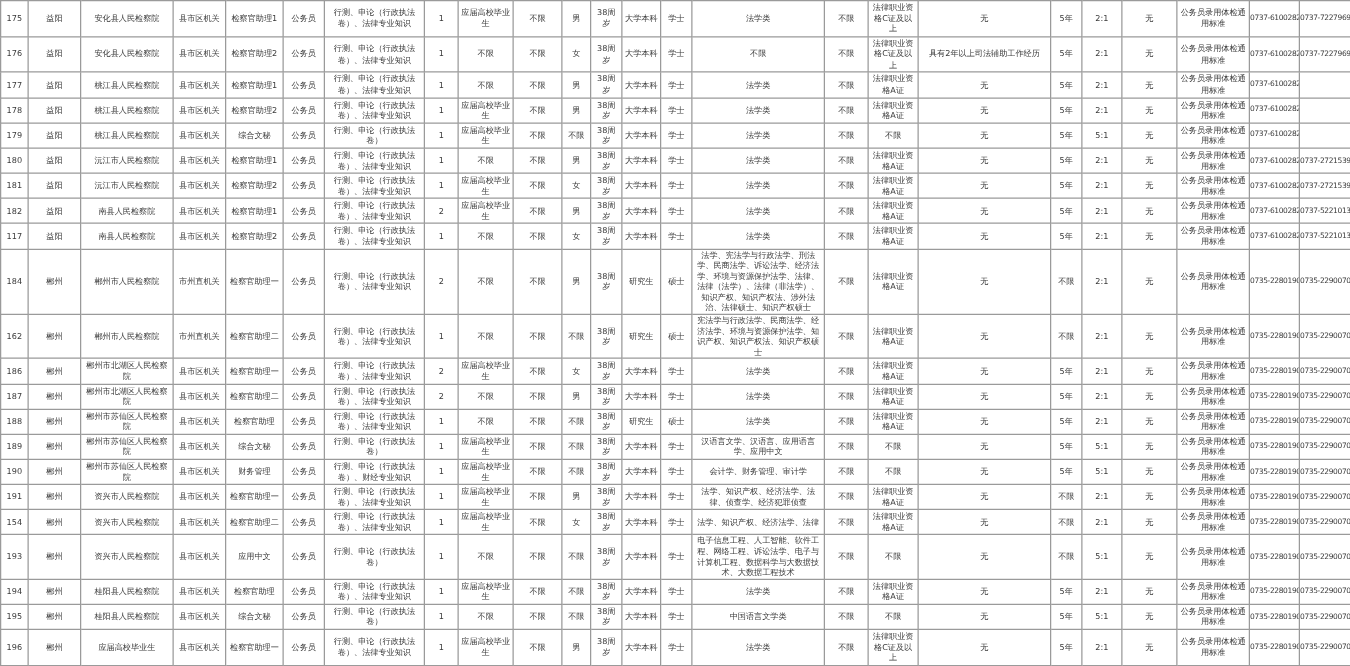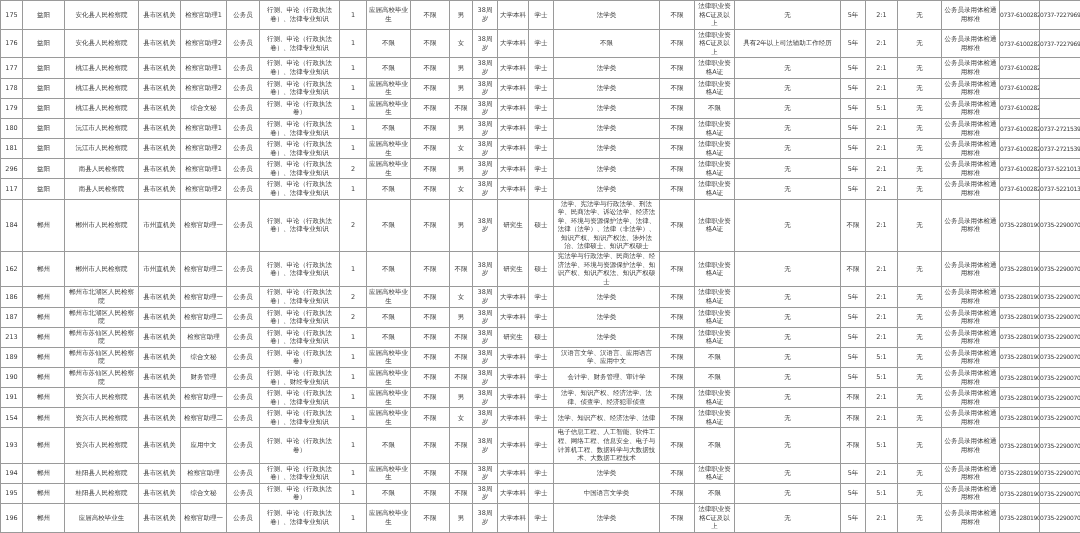--- a/index.html
+++ b/index.html
@@ -229,21 +229,21 @@
           <td class="c16">法律职业资格A证</td>
           <td class="c17">无</td>
           <td class="c18">5年</td>
           <td class="c19">2:1</td>
           <td class="c20">无</td>
           <td class="c21">公务员录用体检通用标准</td>
           <td class="c22">0737-6100282</td>
           <td class="c23">0737-2721539</td>
         </tr>
         <tr>
-          <td class="c0">296</td>
+          <td class="c0">182</td>
           <td class="c1">益阳</td>
           <td class="c2">南县人民检察院</td>
           <td class="c3">县市区机关</td>
           <td class="c4">检察官助理1</td>
           <td class="c5">公务员</td>
           <td class="c6">行测、申论（行政执法卷）、法律专业知识</td>
           <td class="c7">2</td>
           <td class="c8">应届高校毕业生</td>
           <td class="c9">不限</td>
           <td class="c10">男</td>
@@ -385,21 +385,21 @@
           <td class="c16">法律职业资格A证</td>
           <td class="c17">无</td>
           <td class="c18">5年</td>
           <td class="c19">2:1</td>
           <td class="c20">无</td>
           <td class="c21">公务员录用体检通用标准</td>
           <td class="c22">0735-2280190</td>
           <td class="c23">0735-2290070</td>
         </tr>
         <tr>
-          <td class="c0">213</td>
+          <td class="c0">188</td>
           <td class="c1">郴州</td>
           <td class="c2">郴州市苏仙区人民检察院</td>
           <td class="c3">县市区机关</td>
           <td class="c4">检察官助理</td>
           <td class="c5">公务员</td>
           <td class="c6">行测、申论（行政执法卷）、法律专业知识</td>
           <td class="c7">1</td>
           <td class="c8">不限</td>
           <td class="c9">不限</td>
           <td class="c10">不限</td>
@@ -529,21 +529,21 @@
           <td class="c4">应用中文</td>
           <td class="c5">公务员</td>
           <td class="c6">行测、申论（行政执法卷）</td>
           <td class="c7">1</td>
           <td class="c8">不限</td>
           <td class="c9">不限</td>
           <td class="c10">不限</td>
           <td class="c11">38周岁</td>
           <td class="c12">大学本科</td>
           <td class="c13">学士</td>
-          <td class="c14">电子信息工程、人工智能、软件工程、网络工程、信息安全、电子与计算机工程、数据科学与大数据技术、大数据工程技术</td>
+          <td class="c14">电子信息工程、人工智能、软件工程、网络工程、诉讼法学、电子与计算机工程、数据科学与大数据技术、大数据工程技术</td>
           <td class="c15">不限</td>
           <td class="c16">不限</td>
           <td class="c17">无</td>
           <td class="c18">不限</td>
           <td class="c19">5:1</td>
           <td class="c20">无</td>
           <td class="c21">公务员录用体检通用标准</td>
           <td class="c22">0735-2280190</td>
           <td class="c23">0735-2290070</td>
         </tr>

